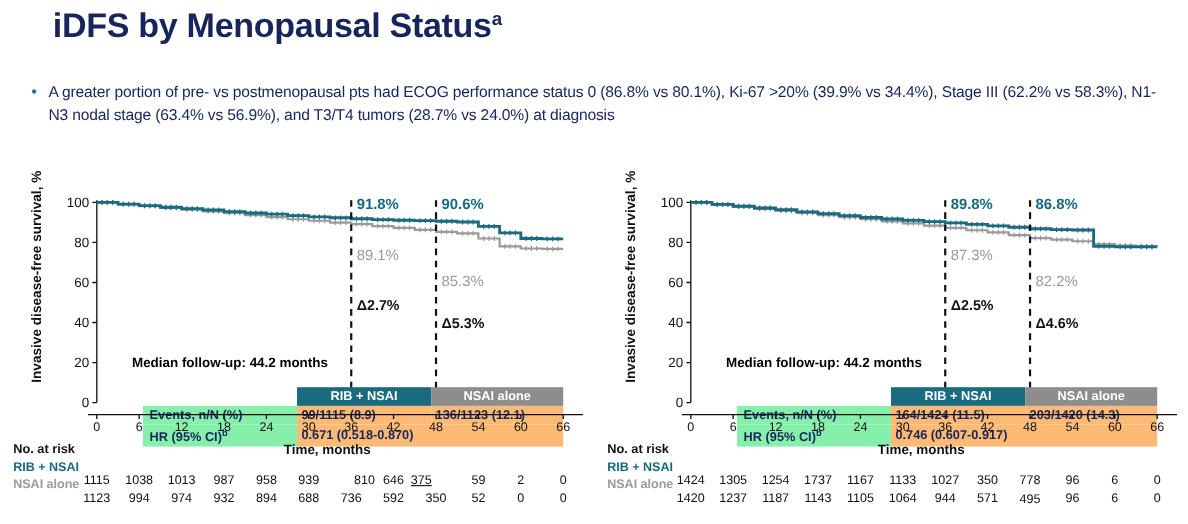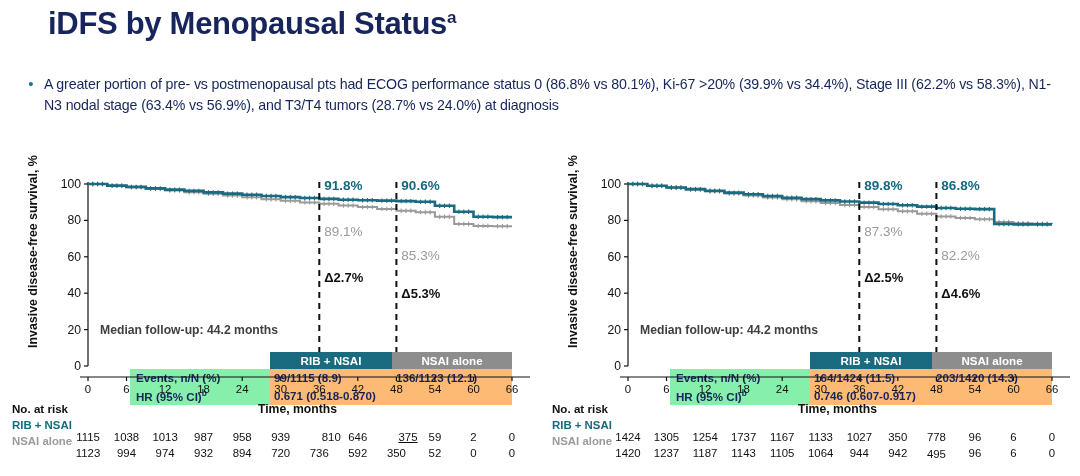--- a/index.html
+++ b/index.html
@@ -55,21 +55,21 @@
     white-space: nowrap;
   }
   .plot-svg { position: absolute; left: 0; top: 0; }
 
   .annot {
     position: absolute; font-weight: bold; white-space: nowrap;
   }
   .annot.teal { color: #15697f; font-size: 13.5px; }
   .annot.gray { color: #9a9a9a; font-size: 13.5px; font-weight: normal; }
   .annot.delta { color: #111; font-size: 13px; }
-  .annot.medfu { color: #404040; font-size: 12.2px; }
+  .annot.medfu { color: #000000; font-size: 12.2px; margin-left: 20px; }
 
   
   .mini-table {
     position: absolute; font-size: 11.6px; color: #17255c;
     border-collapse: collapse;
   }
   .mini-table td, .mini-table th {
     padding: 2px 4px; height: 17px; font-weight: bold;
     white-space: nowrap;
   }
@@ -337,33 +337,33 @@
       <div class="risk-row r0">
         <div class="risk-legend teal" style="left: 12px; top: 0px;">RIB + NSAI</div>
         <div class="risk-num" style="left: 88px; top: 0px;">1115</div>
         <div class="risk-num" style="left: 126.5px; top: 0px;">1038</div>
         <div class="risk-num" style="left: 165.1px; top: 0px;">1013</div>
         <div class="risk-num" style="left: 203.6px; top: 0px;">987</div>
         <div class="risk-num" style="left: 242.2px; top: 0px;">958</div>
         <div class="risk-num" style="left: 280.7px; top: 0px;">939</div>
         <div class="risk-num" style="left: 319.3px; top: 0px; padding-left: 24px;">810</div>
         <div class="risk-num" style="left: 357.8px; top: 0px;">646</div>
-        <div class="risk-num" style="left: 408px; top: 0px; text-decoration: underline;">375</div>
+        <div class="risk-num" style="left: 383px; top: 0px; text-decoration: underline;">375</div>
         <div class="risk-num" style="left: 434.9px; top: 0px;">59</div>
         <div class="risk-num" style="left: 473.5px; top: 0px;">2</div>
         <div class="risk-num" style="left: 512px; top: 0px;">0</div>
       </div>
       <div class="risk-row r1">
         <div class="risk-legend gray" style="left: 12px; top: 0px;">NSAI alone</div>
         <div class="risk-num" style="left: 88px; top: 0px;">1123</div>
         <div class="risk-num" style="left: 126.5px; top: 0px;">994</div>
         <div class="risk-num" style="left: 165.1px; top: 0px;">974</div>
         <div class="risk-num" style="left: 203.6px; top: 0px;">932</div>
         <div class="risk-num" style="left: 242.2px; top: 0px;">894</div>
-        <div class="risk-num" style="left: 280.7px; top: 0px;">720</div>
+        <div class="risk-num" style="left: 280.7px; top: 0px;">688</div>
         <div class="risk-num" style="left: 319.3px; top: 0px;">736</div>
         <div class="risk-num" style="left: 357.8px; top: 0px;">592</div>
         <div class="risk-num" style="left: 396.4px; top: 0px;">350</div>
         <div class="risk-num" style="left: 434.9px; top: 0px;">52</div>
         <div class="risk-num" style="left: 473.5px; top: 0px;">0</div>
         <div class="risk-num" style="left: 512px; top: 0px;">0</div>
       </div>
     </div>
   </div>
 <div class="panel right" id="panel-1">
@@ -595,20 +595,20 @@
       </div>
       <div class="risk-row r1">
         <div class="risk-legend gray" style="left: 12px; top: 0px;">NSAI alone</div>
         <div class="risk-num" style="left: 88px; top: 0px;">1420</div>
         <div class="risk-num" style="left: 126.5px; top: 0px;">1237</div>
         <div class="risk-num" style="left: 165.1px; top: 0px;">1187</div>
         <div class="risk-num" style="left: 203.6px; top: 0px;">1143</div>
         <div class="risk-num" style="left: 242.2px; top: 0px;">1105</div>
         <div class="risk-num" style="left: 280.7px; top: 0px;">1064</div>
         <div class="risk-num" style="left: 319.3px; top: 0px;">944</div>
-        <div class="risk-num" style="left: 357.8px; top: 0px;">942</div>
+        <div class="risk-num" style="left: 357.8px; top: 0px;">571</div>
         <div class="risk-num" style="left: 396.4px; top: 1px;">495</div>
         <div class="risk-num" style="left: 434.9px; top: 0px;">96</div>
         <div class="risk-num" style="left: 473.5px; top: 0px;">6</div>
         <div class="risk-num" style="left: 512px; top: 0px;">0</div>
       </div>
     </div>
   </div>
 
 </body></html>

